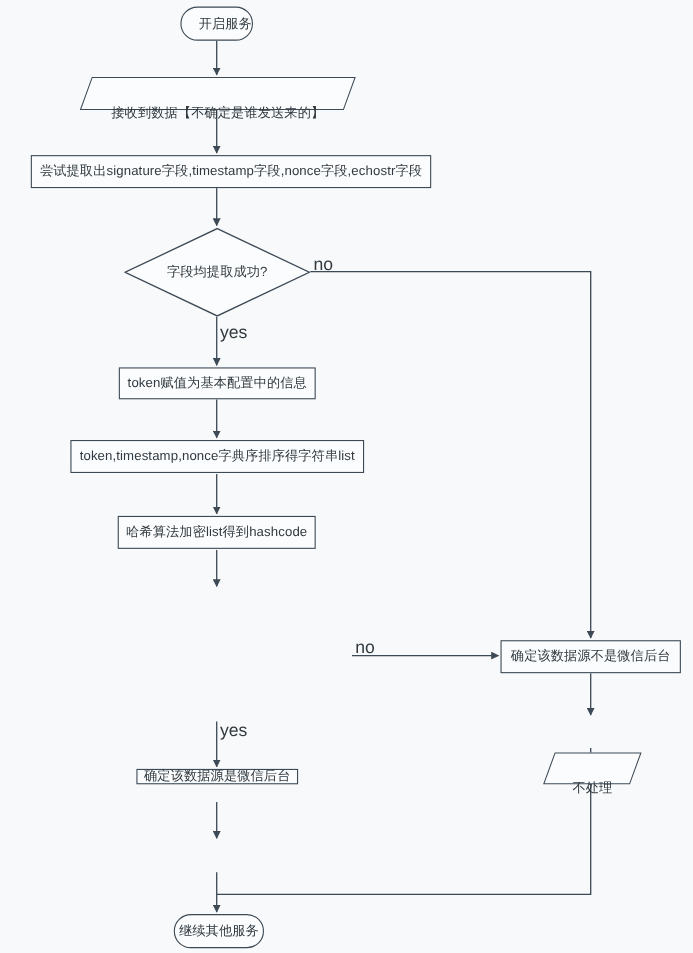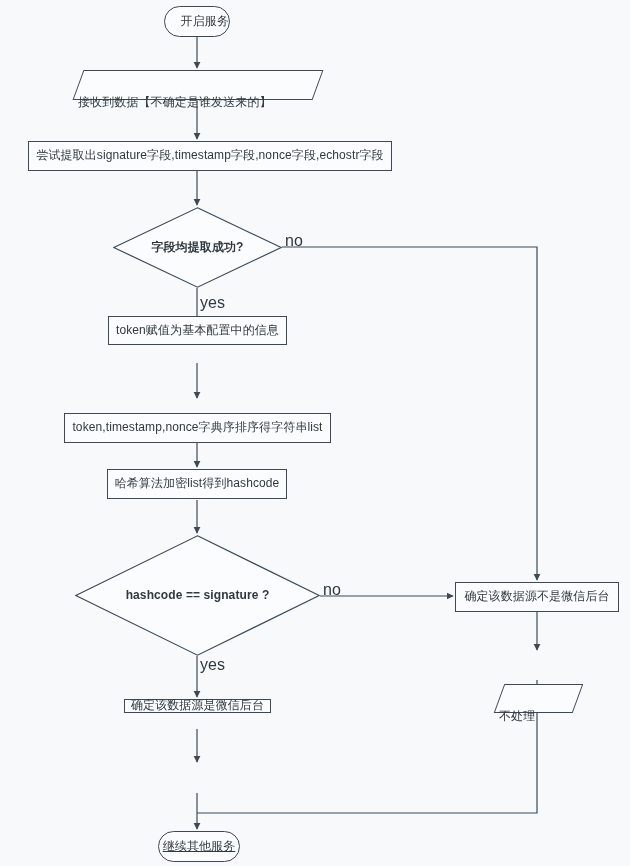--- a/index.html
+++ b/index.html
@@ -35,26 +35,26 @@
   }
   .io .io-shape{
     position:absolute;left:0;top:0;right:0;bottom:0;
     background:#fbfcfd;
     border:1px solid #3d4a56;
     transform:skewX(-20deg);
     box-sizing:border-box;
   }
   .io .io-label{
     position:relative;z-index:2;
-    width:100%;text-align:left;margin-top:36px;
+    width:100%;text-align:center;margin-top:36px;
   }
 
   
   .decision{
-    background:transparent;border:none;font-weight:bold;
+    background:transparent;border:none;
   }
   .decision .dia-shape{
     position:absolute;left:0;top:0;width:100%;height:100%;
   }
   .decision .dia-label{
     position:relative;z-index:2;width:100%;text-align:center;
   }
 
   .edge-label{
     position:absolute;
@@ -120,45 +120,39 @@
     <span>尝试提取出signature字段,timestamp字段,nonce字段,echostr字段</span>
   </div>
 
   <div class="node decision" style="left:113px;top:207px;width:169px;height:81px;">
     <svg class="dia-shape" viewBox="0 0 169 81" preserveAspectRatio="none">
       <polygon points="84.5,0.8 168.2,40.5 84.5,80.2 0.8,40.5" fill="#fbfcfd" stroke="#3d4a56" stroke-width="1.2"></polygon>
     </svg>
     <span class="dia-label">字段均提取成功?</span>
   </div>
 
-  <div class="node process" style="left:108px;top:316px;width:179px;height:29px;">
+  <div class="node process" style="left:108px;top:334px;width:179px;height:29px;">
     <span>token赋值为基本配置中的信息</span>
   </div>
 
-  <div class="node process" style="left:64px;top:413px;width:267px;height:30px;">
+  <div class="node process" style="left:64px;top:400px;width:267px;height:30px;">
     <span>token,timestamp,nonce字典序排序得字符串list</span>
   </div>
 
   <div class="node process" style="left:107px;top:469px;width:180px;height:30px;">
     <span>哈希算法加密list得到hashcode</span>
   </div>
 
-  <div class="node decision" style="left:75px;top:535px;width:245px;height:121px;">
-    <svg class="dia-shape" viewBox="0 0 245 121" preserveAspectRatio="none">
-      <polygon points="122.5,0.8 244.2,60.5 122.5,120.2 0.8,60.5" fill="#fbfcfd" stroke="#3d4a56" stroke-width="1.2"></polygon>
-    </svg>
-    <span class="dia-label">hashcode == signature ?</span>
-  </div>
 
   <div class="node process" style="left:124px;top:699px;width:147px;height:14px;">
     <span>确定该数据源是微信后台</span>
   </div>
 
 
-  <div class="node terminator" style="left:158px;top:831px;width:82px;height:31px;text-decoration:underline;">
+  <div class="node terminator" style="left:158px;top:831px;width:82px;height:31px;">
     <span>继续其他服务</span>
   </div>
 
   <div class="node process" style="left:455px;top:582px;width:164px;height:30px;">
     <span>确定该数据源不是微信后台</span>
   </div>
 
   <div class="node io" style="left:499px;top:684px;width:79px;height:29px;font-family:Liberation Serif, serif;">
     <span class="io-shape"></span>
     <span class="io-label">不处理</span>

